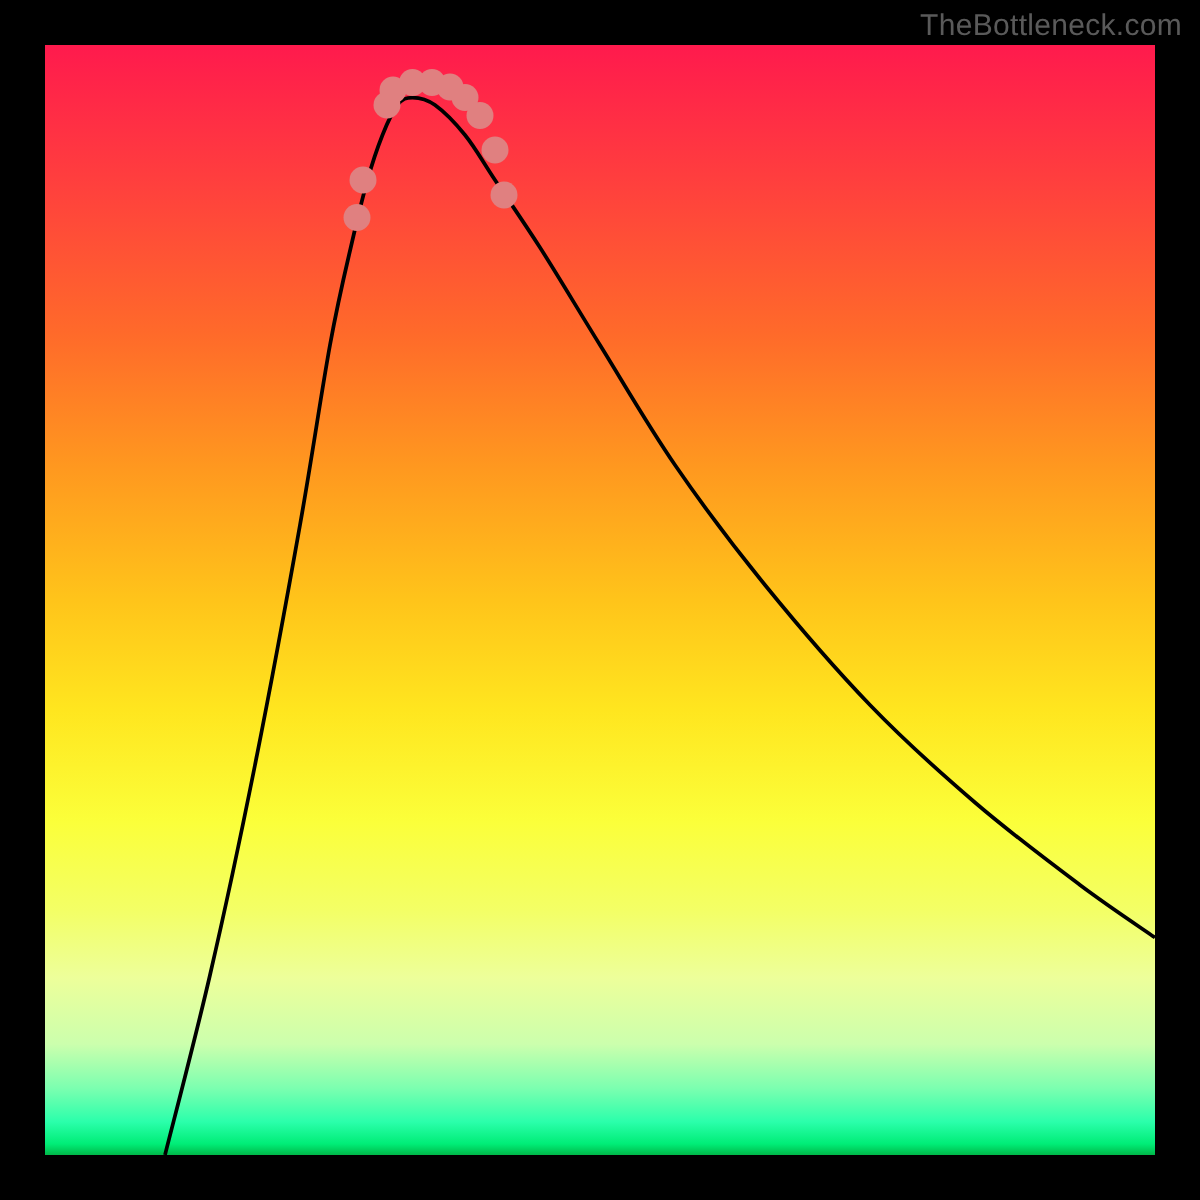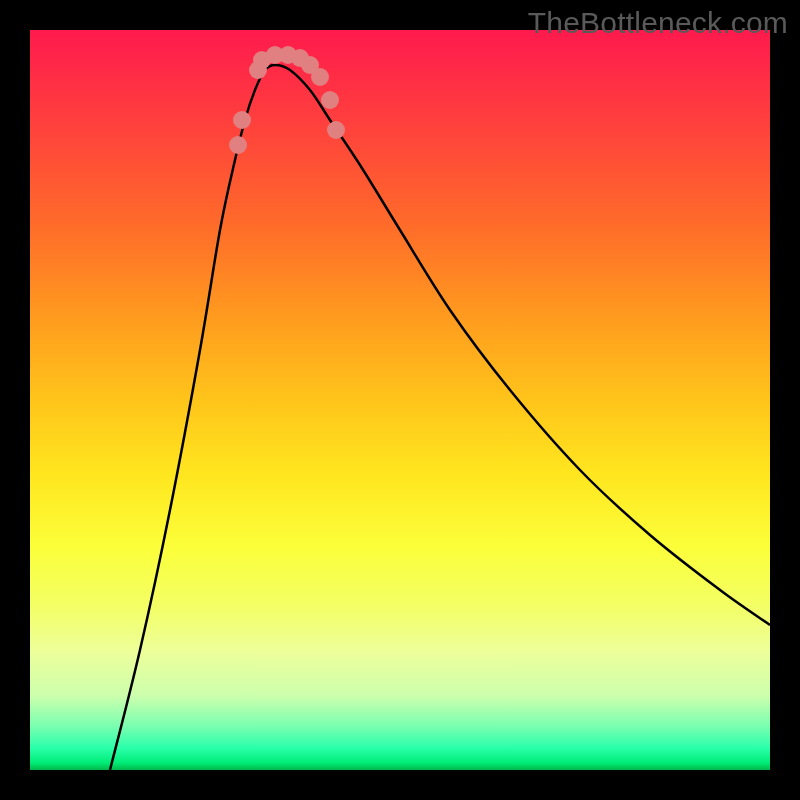--- a/index.html
+++ b/index.html
@@ -56,21 +56,21 @@
     left: 0;
     top: 0;
     width: 740px;
     height: 740px;
   }
   .watermark {
     position: absolute;
     top: 6px;
     right: 12px;
     color: #5a5a5a;
-    font-size: 30px;
+    font-size: 20px;
     letter-spacing: 0.2px;
   }
 </style>
 </head>
 <body>
 
 <div class="frame">
   <div class="plot-area">
     <div class="gradient"></div>
     <svg class="curve" viewBox="0 0 740 740" preserveAspectRatio="none">

